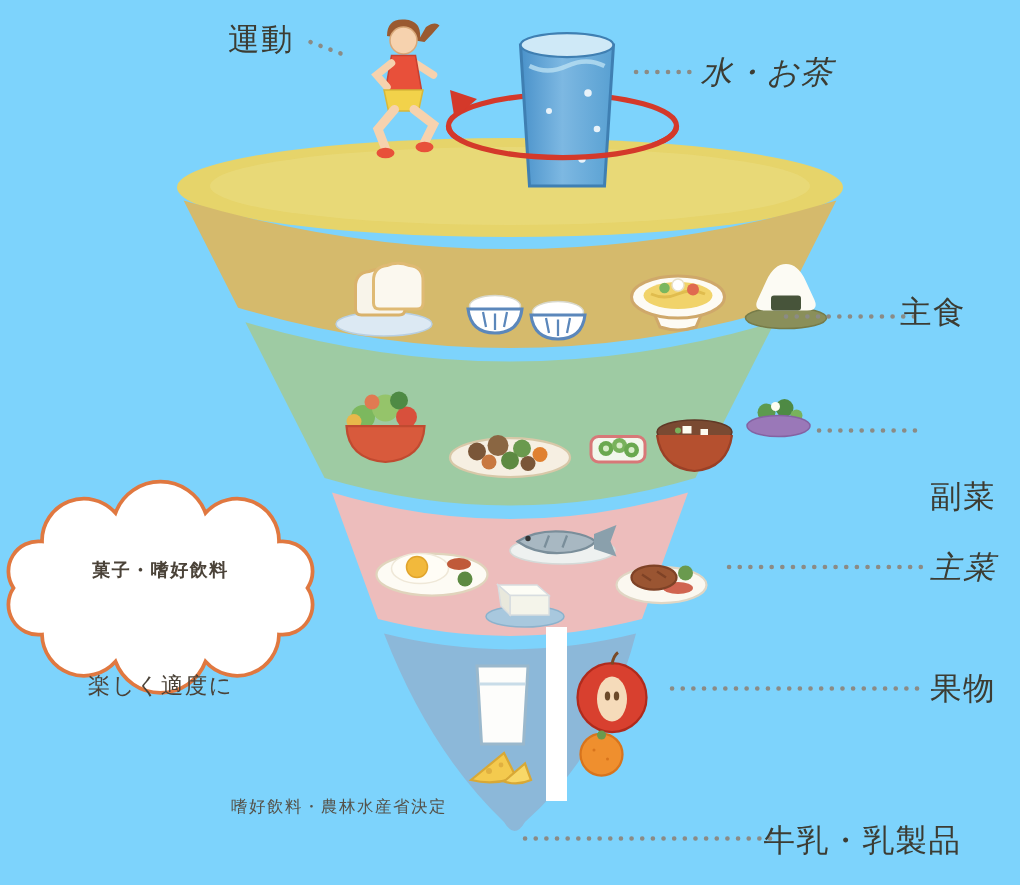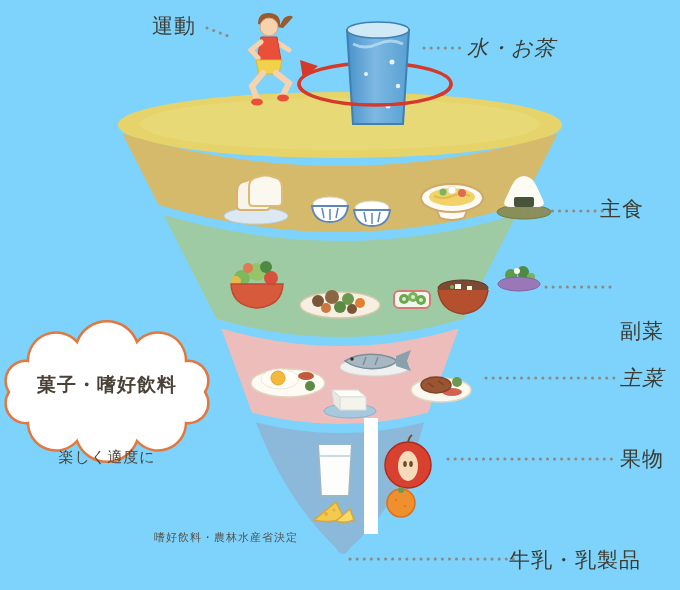--- a/index.html
+++ b/index.html
@@ -7,21 +7,21 @@
     position:relative;width:680px;height:590px;background:#7dd3fc;overflow:hidden;
     font-family:"Liberation Serif","DejaVu Serif",serif;
   }
   .stage svg{position:absolute;left:0;top:0;}
   .label{
     position:absolute;color:#3c3c33;font-size:21px;letter-spacing:1px;
     white-space:nowrap;line-height:28px;
   }
   .bubble-line1{
     position:absolute;left:7px;top:372px;width:200px;text-align:center;
-    font-size:19px;font-weight:700;color:#4a4238;letter-spacing:1px;
+    font-size:12px;font-weight:700;color:#4a4238;letter-spacing:1px;
   }
   .bubble-line2{
     position:absolute;left:7px;top:400px;width:200px;text-align:center;
     font-size:15px;color:#4a4238;letter-spacing:1px;margin-top:48px;
   }
   .credit{
     position:absolute;left:154px;top:530px;
     font-family:"Liberation Sans","DejaVu Sans",sans-serif;
     font-size:11px;color:#55524a;letter-spacing:1px;white-space:nowrap;
   }

